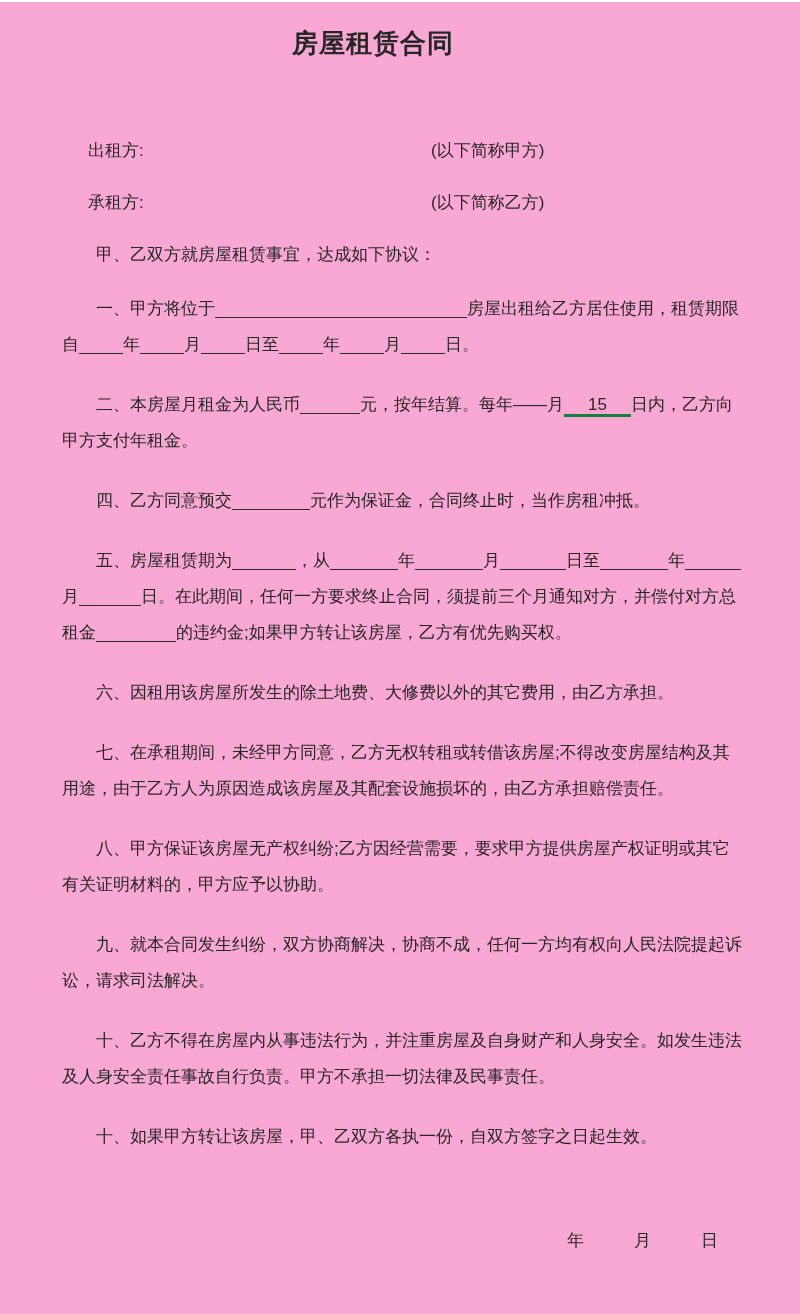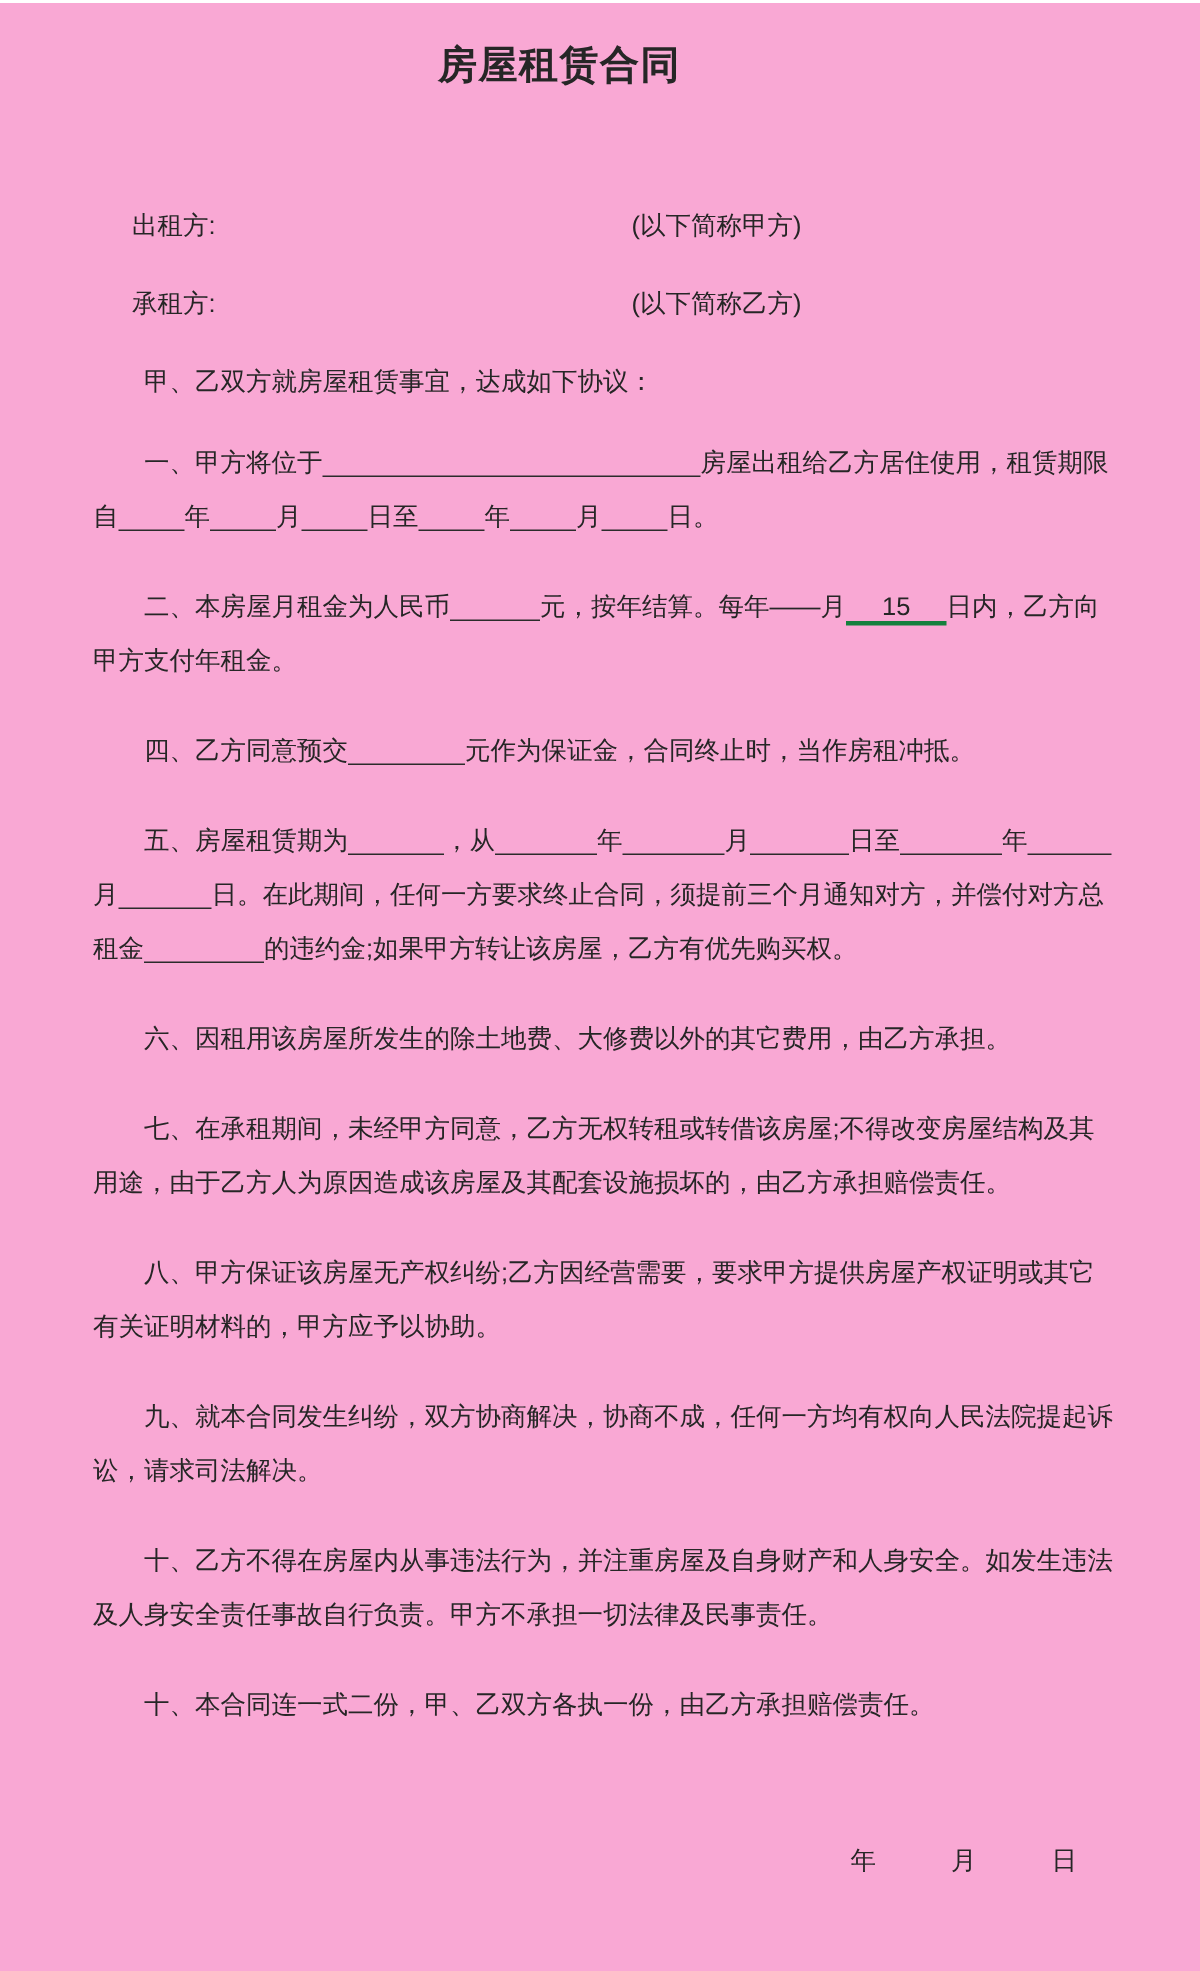--- a/index.html
+++ b/index.html
@@ -33,21 +33,21 @@
     line-height: 25px;
   }
   .party {
     position: relative;
     margin: 0 0 27px 0;
     padding-left: 26px;
     line-height: 25px;
   }
   .party .note {
     position: absolute;
-    left: 359px;
+    left: 369px;
     top: 0;
     line-height: 25px;
   }
   .intro {
     margin: 23px 0 0 0;
     text-indent: 34px;
     line-height: 25px;
   }
   .clauses {
     width: 682px;
@@ -106,21 +106,21 @@
   <div class="clauses" id="clauses">
       <p class="clause"><span>一、甲方将位于</span><span class="blank" style="width: 252px;"></span><span>房屋出租给乙方居住使用，租赁期限自</span><span class="blank" style="width: 44px;"></span><span>年</span><span class="blank" style="width: 44px;"></span><span>月</span><span class="blank" style="width: 44px;"></span><span>日至</span><span class="blank" style="width: 44px;"></span><span>年</span><span class="blank" style="width: 44px;"></span><span>月</span><span class="blank" style="width: 44px;"></span><span>日。</span></p>
       <p class="clause"><span>二、本房屋月租金为人民币</span><span class="blank" style="width: 60px;"></span><span>元，按年结算。每年——月</span><span class="filled">15</span><span>日内，乙方向甲方支付年租金。</span></p>
       <p class="clause"><span>四、乙方同意预交</span><span class="blank" style="width: 78px;"></span><span>元作为保证金，合同终止时，当作房租冲抵。</span></p>
       <p class="clause"><span>五、房屋租赁期为</span><span class="blank" style="width: 64px;"></span><span>，从</span><span class="blank" style="width: 68px;"></span><span>年</span><span class="blank" style="width: 68px;"></span><span>月</span><span class="blank" style="width: 66px;"></span><span>日至</span><span class="blank" style="width: 68px;"></span><span>年</span><span class="blank" style="width: 56px;"></span><span>月</span><span class="blank" style="width: 62px;"></span><span>日。在此期间，任何一方要求终止合同，须提前三个月通知对方，并偿付对方总租金</span><span class="blank" style="width: 80px;"></span><span>的违约金;如果甲方转让该房屋，乙方有优先购买权。</span></p>
       <p class="clause"><span>六、因租用该房屋所发生的除土地费、大修费以外的其它费用，由乙方承担。</span></p>
       <p class="clause"><span>七、在承租期间，未经甲方同意，乙方无权转租或转借该房屋;不得改变房屋结构及其用途，由于乙方人为原因造成该房屋及其配套设施损坏的，由乙方承担赔偿责任。</span></p>
       <p class="clause"><span>八、甲方保证该房屋无产权纠纷;乙方因经营需要，要求甲方提供房屋产权证明或其它有关证明材料的，甲方应予以协助。</span></p>
       <p class="clause"><span>九、就本合同发生纠纷，双方协商解决，协商不成，任何一方均有权向人民法院提起诉讼，请求司法解决。</span></p>
       <p class="clause"><span>十、乙方不得在房屋内从事违法行为，并注重房屋及自身财产和人身安全。如发生违法及人身安全责任事故自行负责。甲方不承担一切法律及民事责任。</span></p>
-      <p class="clause"><span>十、本合同连一式二份，甲、乙双方各执一份，由乙方承担赔偿责任。</span></p>
+      <p class="clause"><span>十、如果甲方转让该房屋，甲、乙双方各执一份，自双方签字之日起生效。</span></p>
     </div>
 
 
   <div class="date-line">
     <span>年</span>
     <span>月</span>
     <span>日</span>
   </div>
 
 </div>

